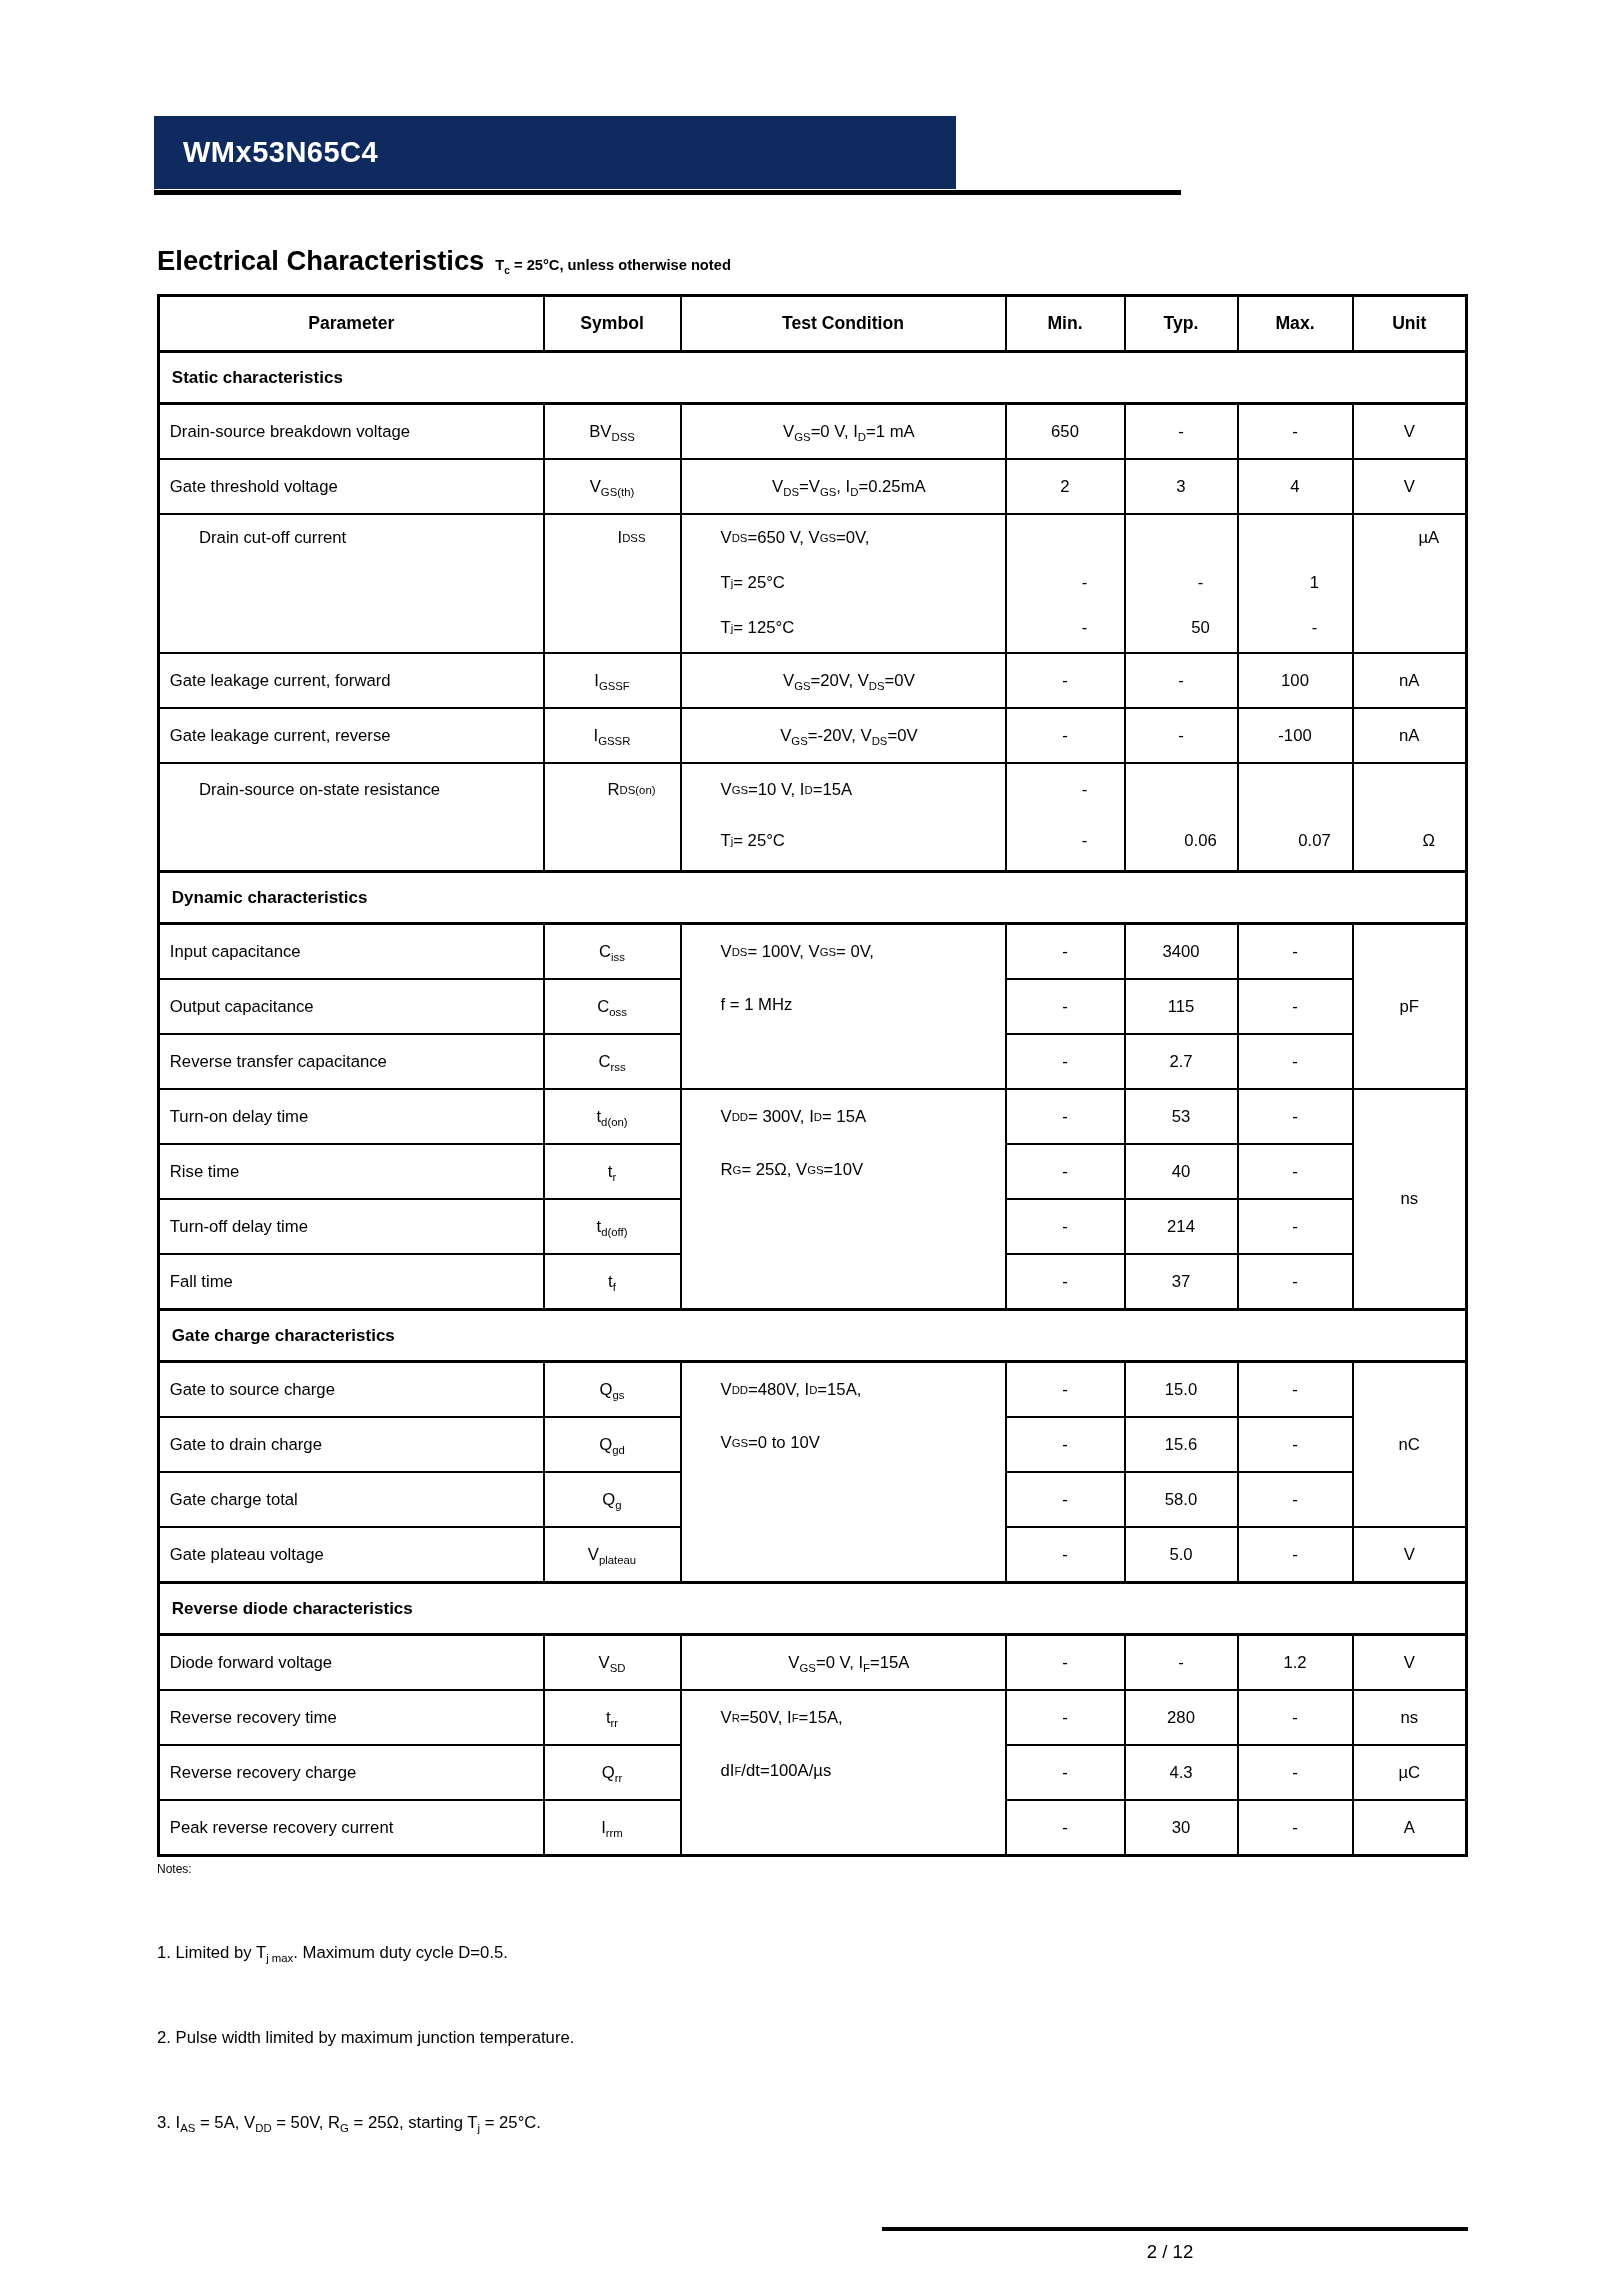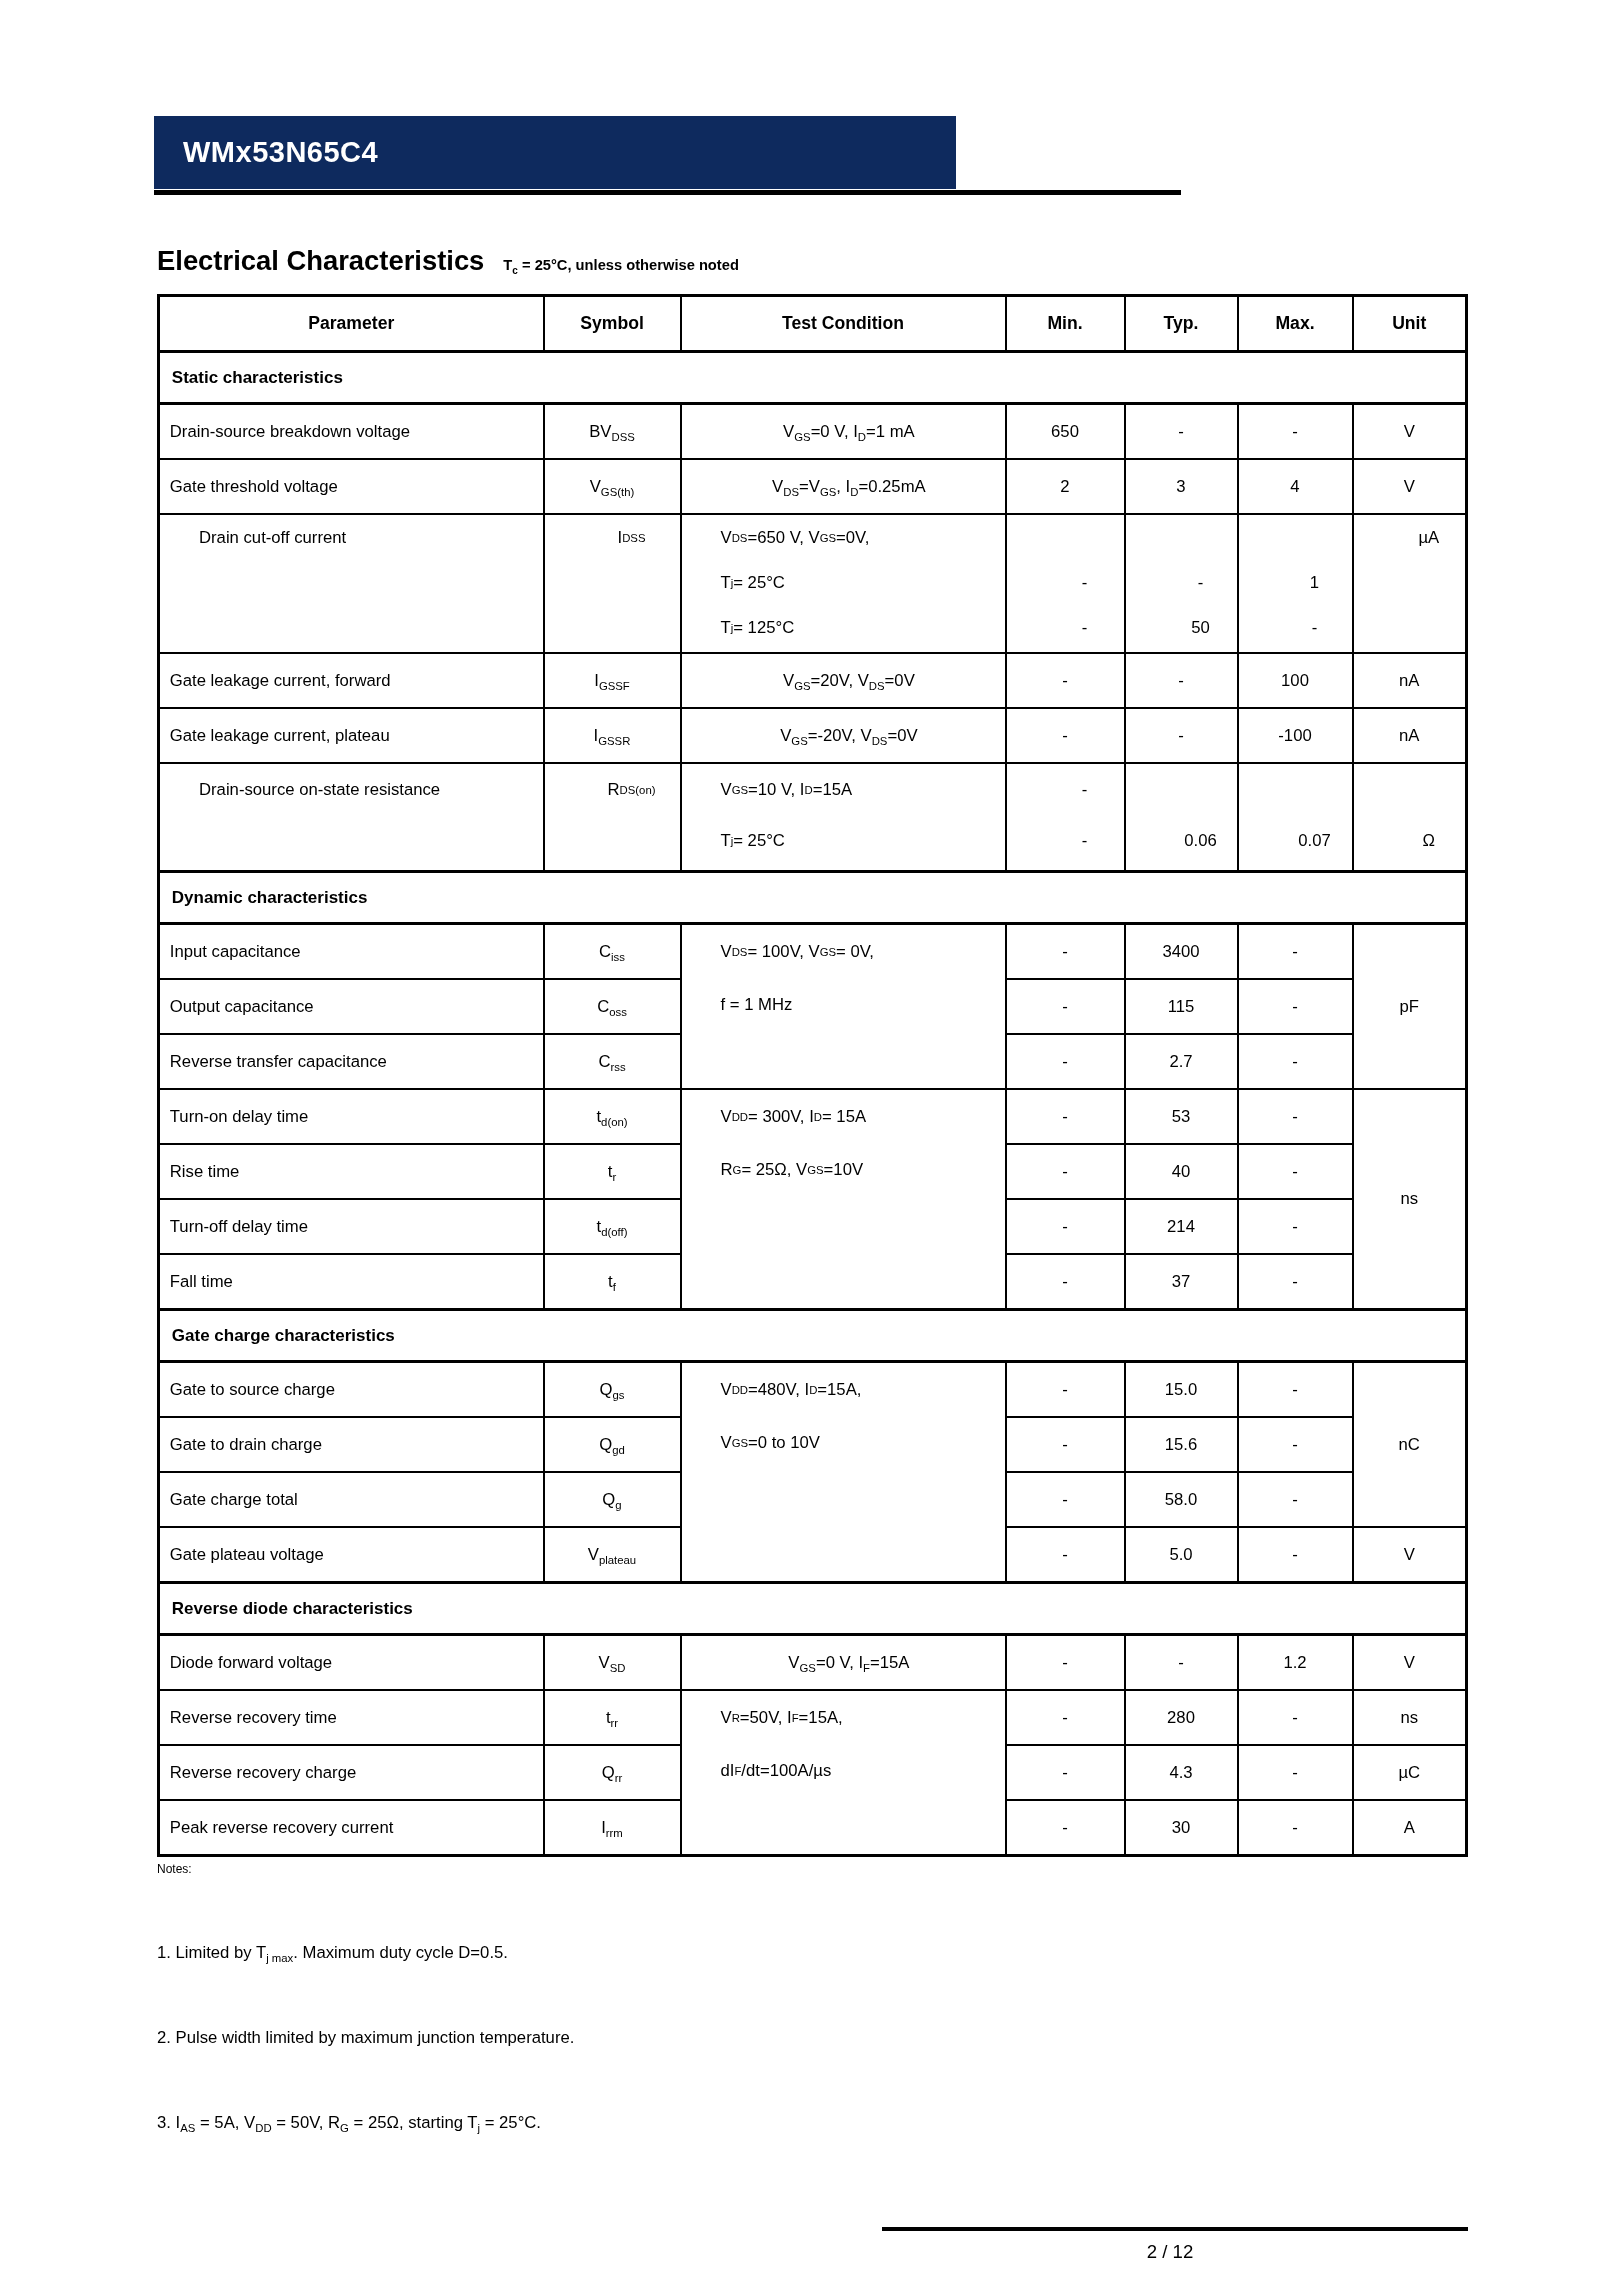--- a/index.html
+++ b/index.html
@@ -9,21 +9,21 @@
   
   .banner{position:absolute;left:154px;top:116px;width:802px;height:73px;
           background:#0e2a5e;display:flex;align-items:center;box-sizing:border-box;
           padding-left:29px;}
   .banner .part{color:#ffffff;font-size:29px;font-weight:bold;letter-spacing:0.5px;}
   .header-rule{position:absolute;left:154px;top:190px;width:1027px;height:4.9px;background:#000;}
 
   
   .title{position:absolute;left:157px;top:245px;white-space:nowrap;}
   .title .main{font-size:27.4px;font-weight:bold;}
-  .title .cond{font-size:14.7px;font-weight:bold;margin-left:19px;}
+  .title .cond{font-size:14.7px;font-weight:bold;margin-left:11px;}
   sub{font-size:.68em;line-height:0;}
 
   
   table.ec{position:absolute;left:157px;top:294px;width:1308px;border-collapse:collapse;
            table-layout:fixed;border:3.9px solid #000;}
   .ec th,.ec td{border:2px solid #000;font-size:16.7px;padding:0;vertical-align:middle;
                 overflow:hidden;}
   .ec th{font-size:17.6px;font-weight:bold;text-align:center;height:53px;
          border-bottom:2.9px solid #000;border-top:3.9px solid #000;}
   .ec td{height:53px;border-top:2.9px solid #000;border-bottom:2.9px solid #000;}
@@ -146,21 +146,21 @@
         <td class="param">Gate leakage current, forward</td>
         <td class="sym">I<sub>GSSF</sub></td>
         <td class="cond">V<sub>GS</sub>=20V, V<sub>DS</sub>=0V</td>
         <td class="num">-</td>
         <td class="num">-</td>
         <td class="num">100</td>
         <td class="unit">nA</td>
       </tr>
 
       <tr>
-        <td class="param">Gate leakage current, plateau</td>
+        <td class="param">Gate leakage current, reverse</td>
         <td class="sym">I<sub>GSSR</sub></td>
         <td class="cond">V<sub>GS</sub>=-20V, V<sub>DS</sub>=0V</td>
         <td class="num">-</td>
         <td class="num">-</td>
         <td class="num">-100</td>
         <td class="unit">nA</td>
       </tr>
 
       <tr class="h108">
         <td class="param vtop">

